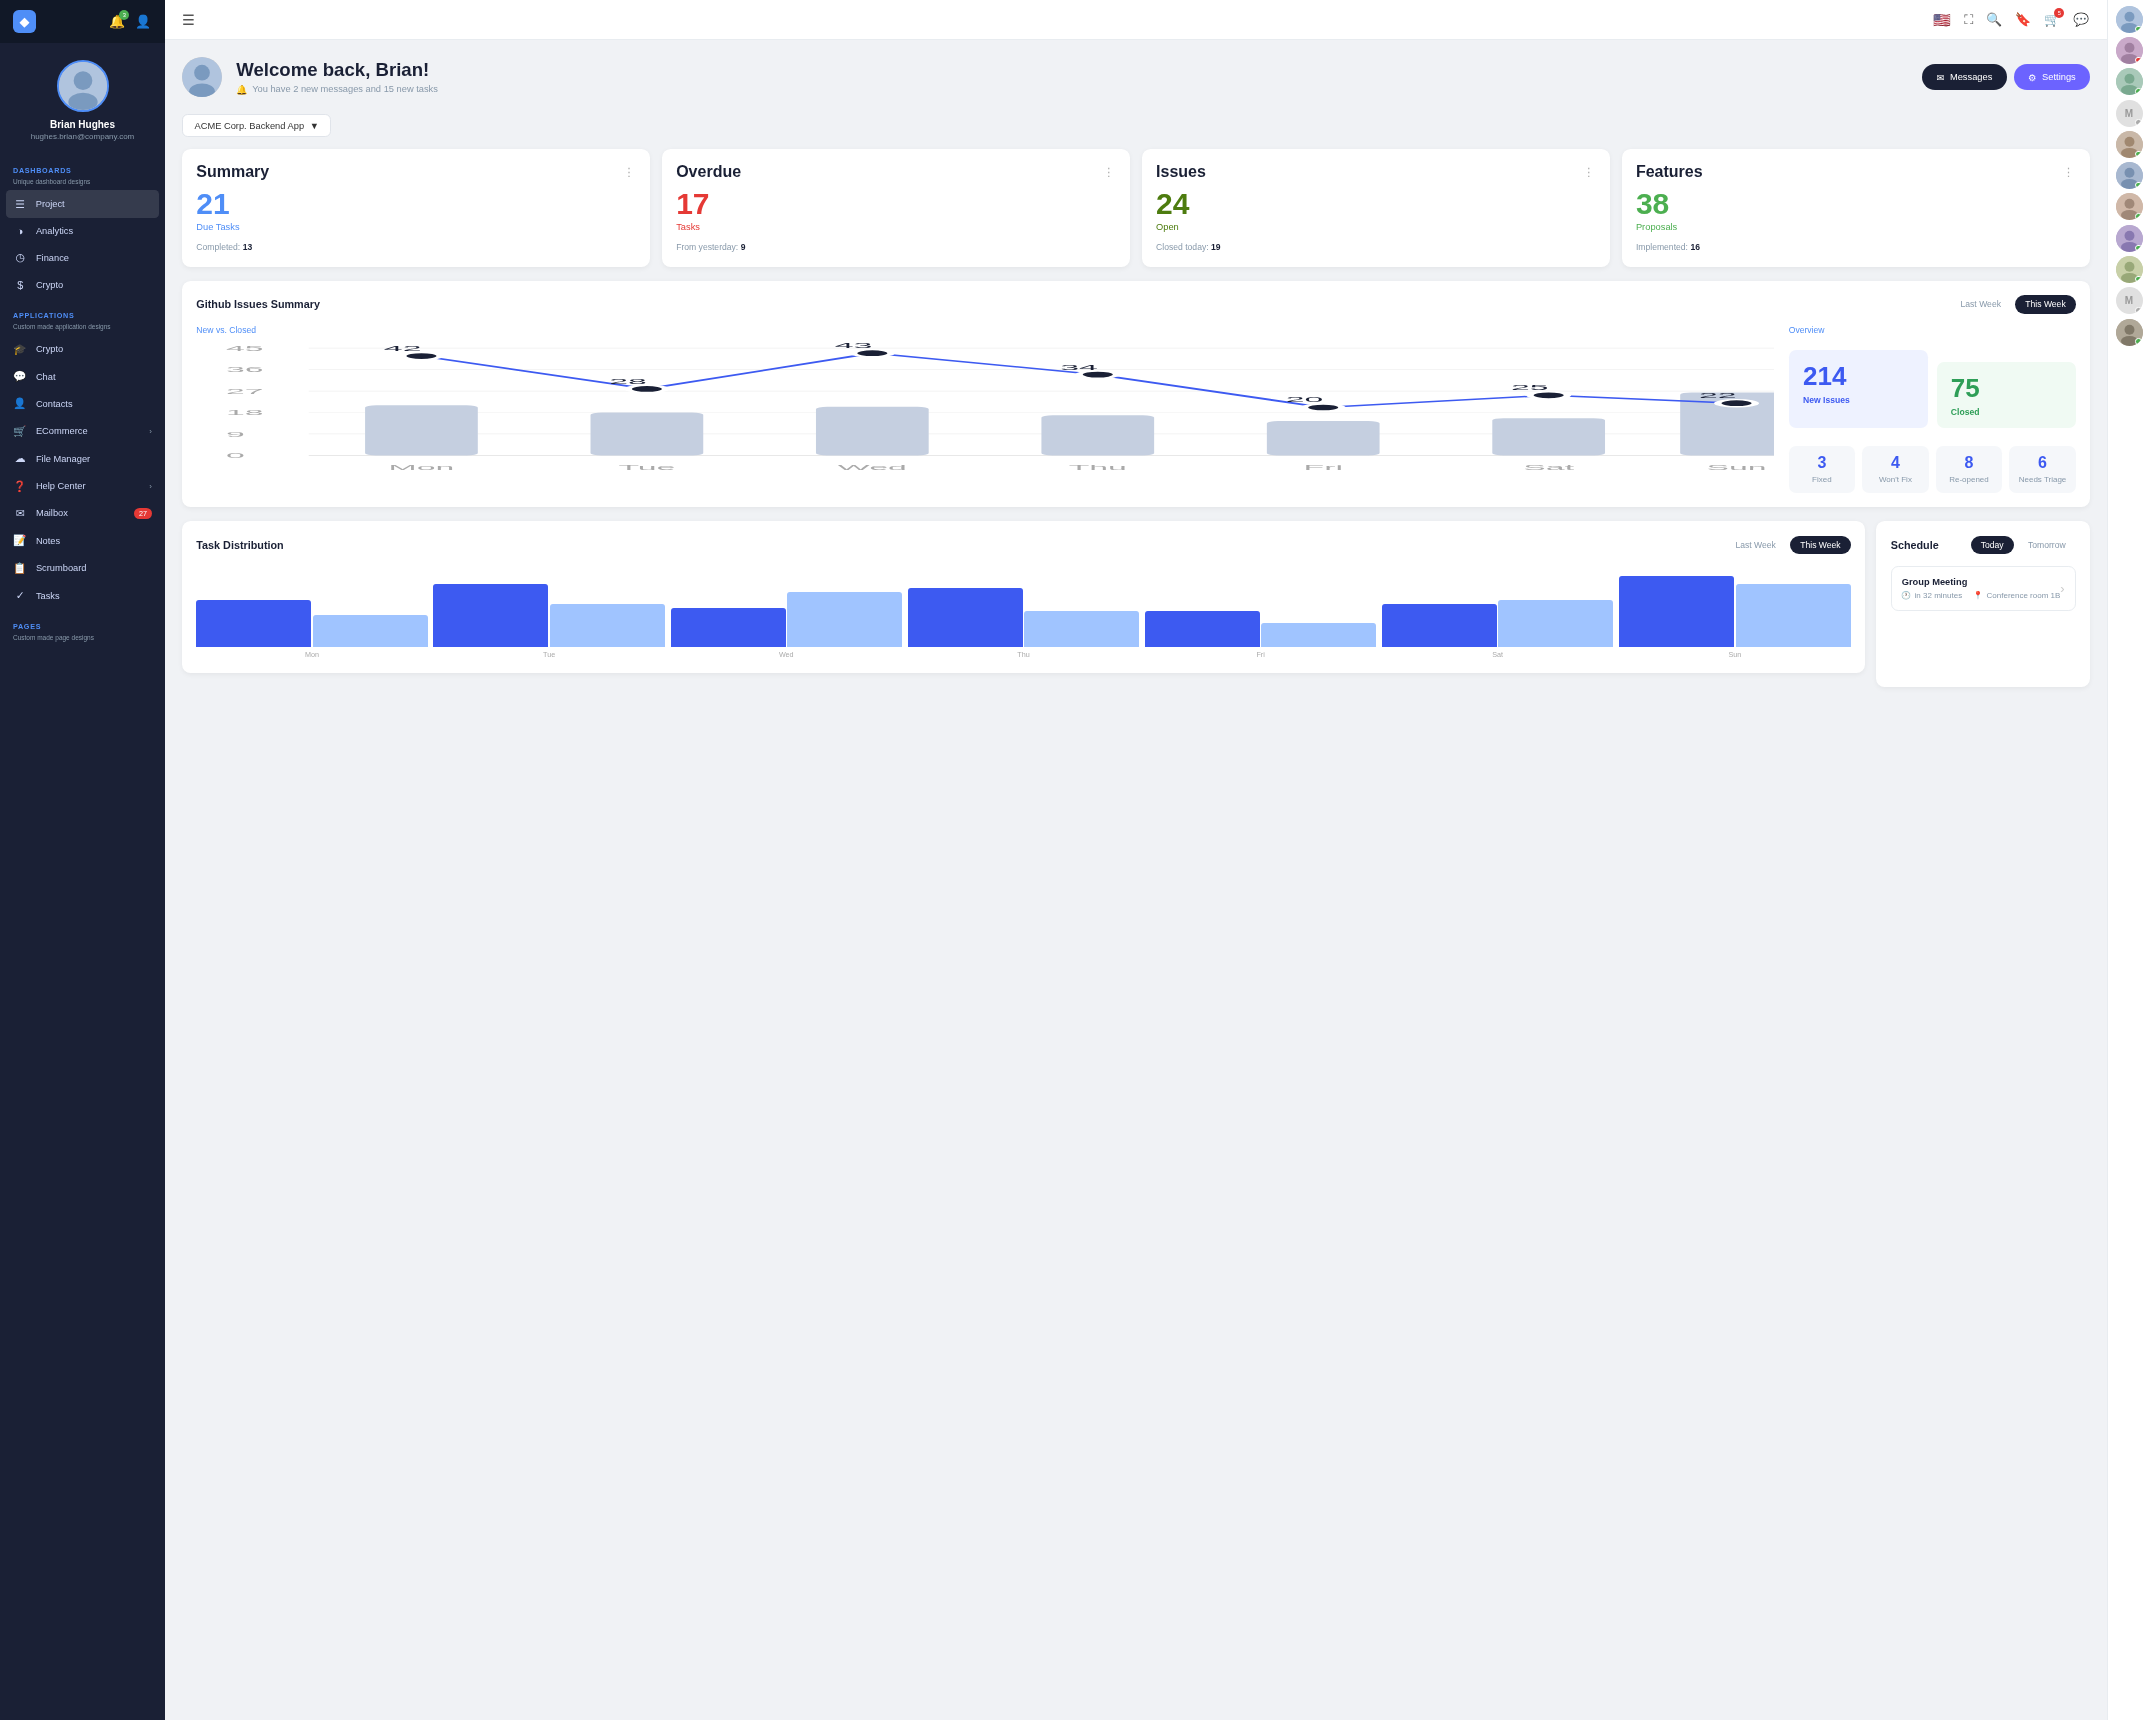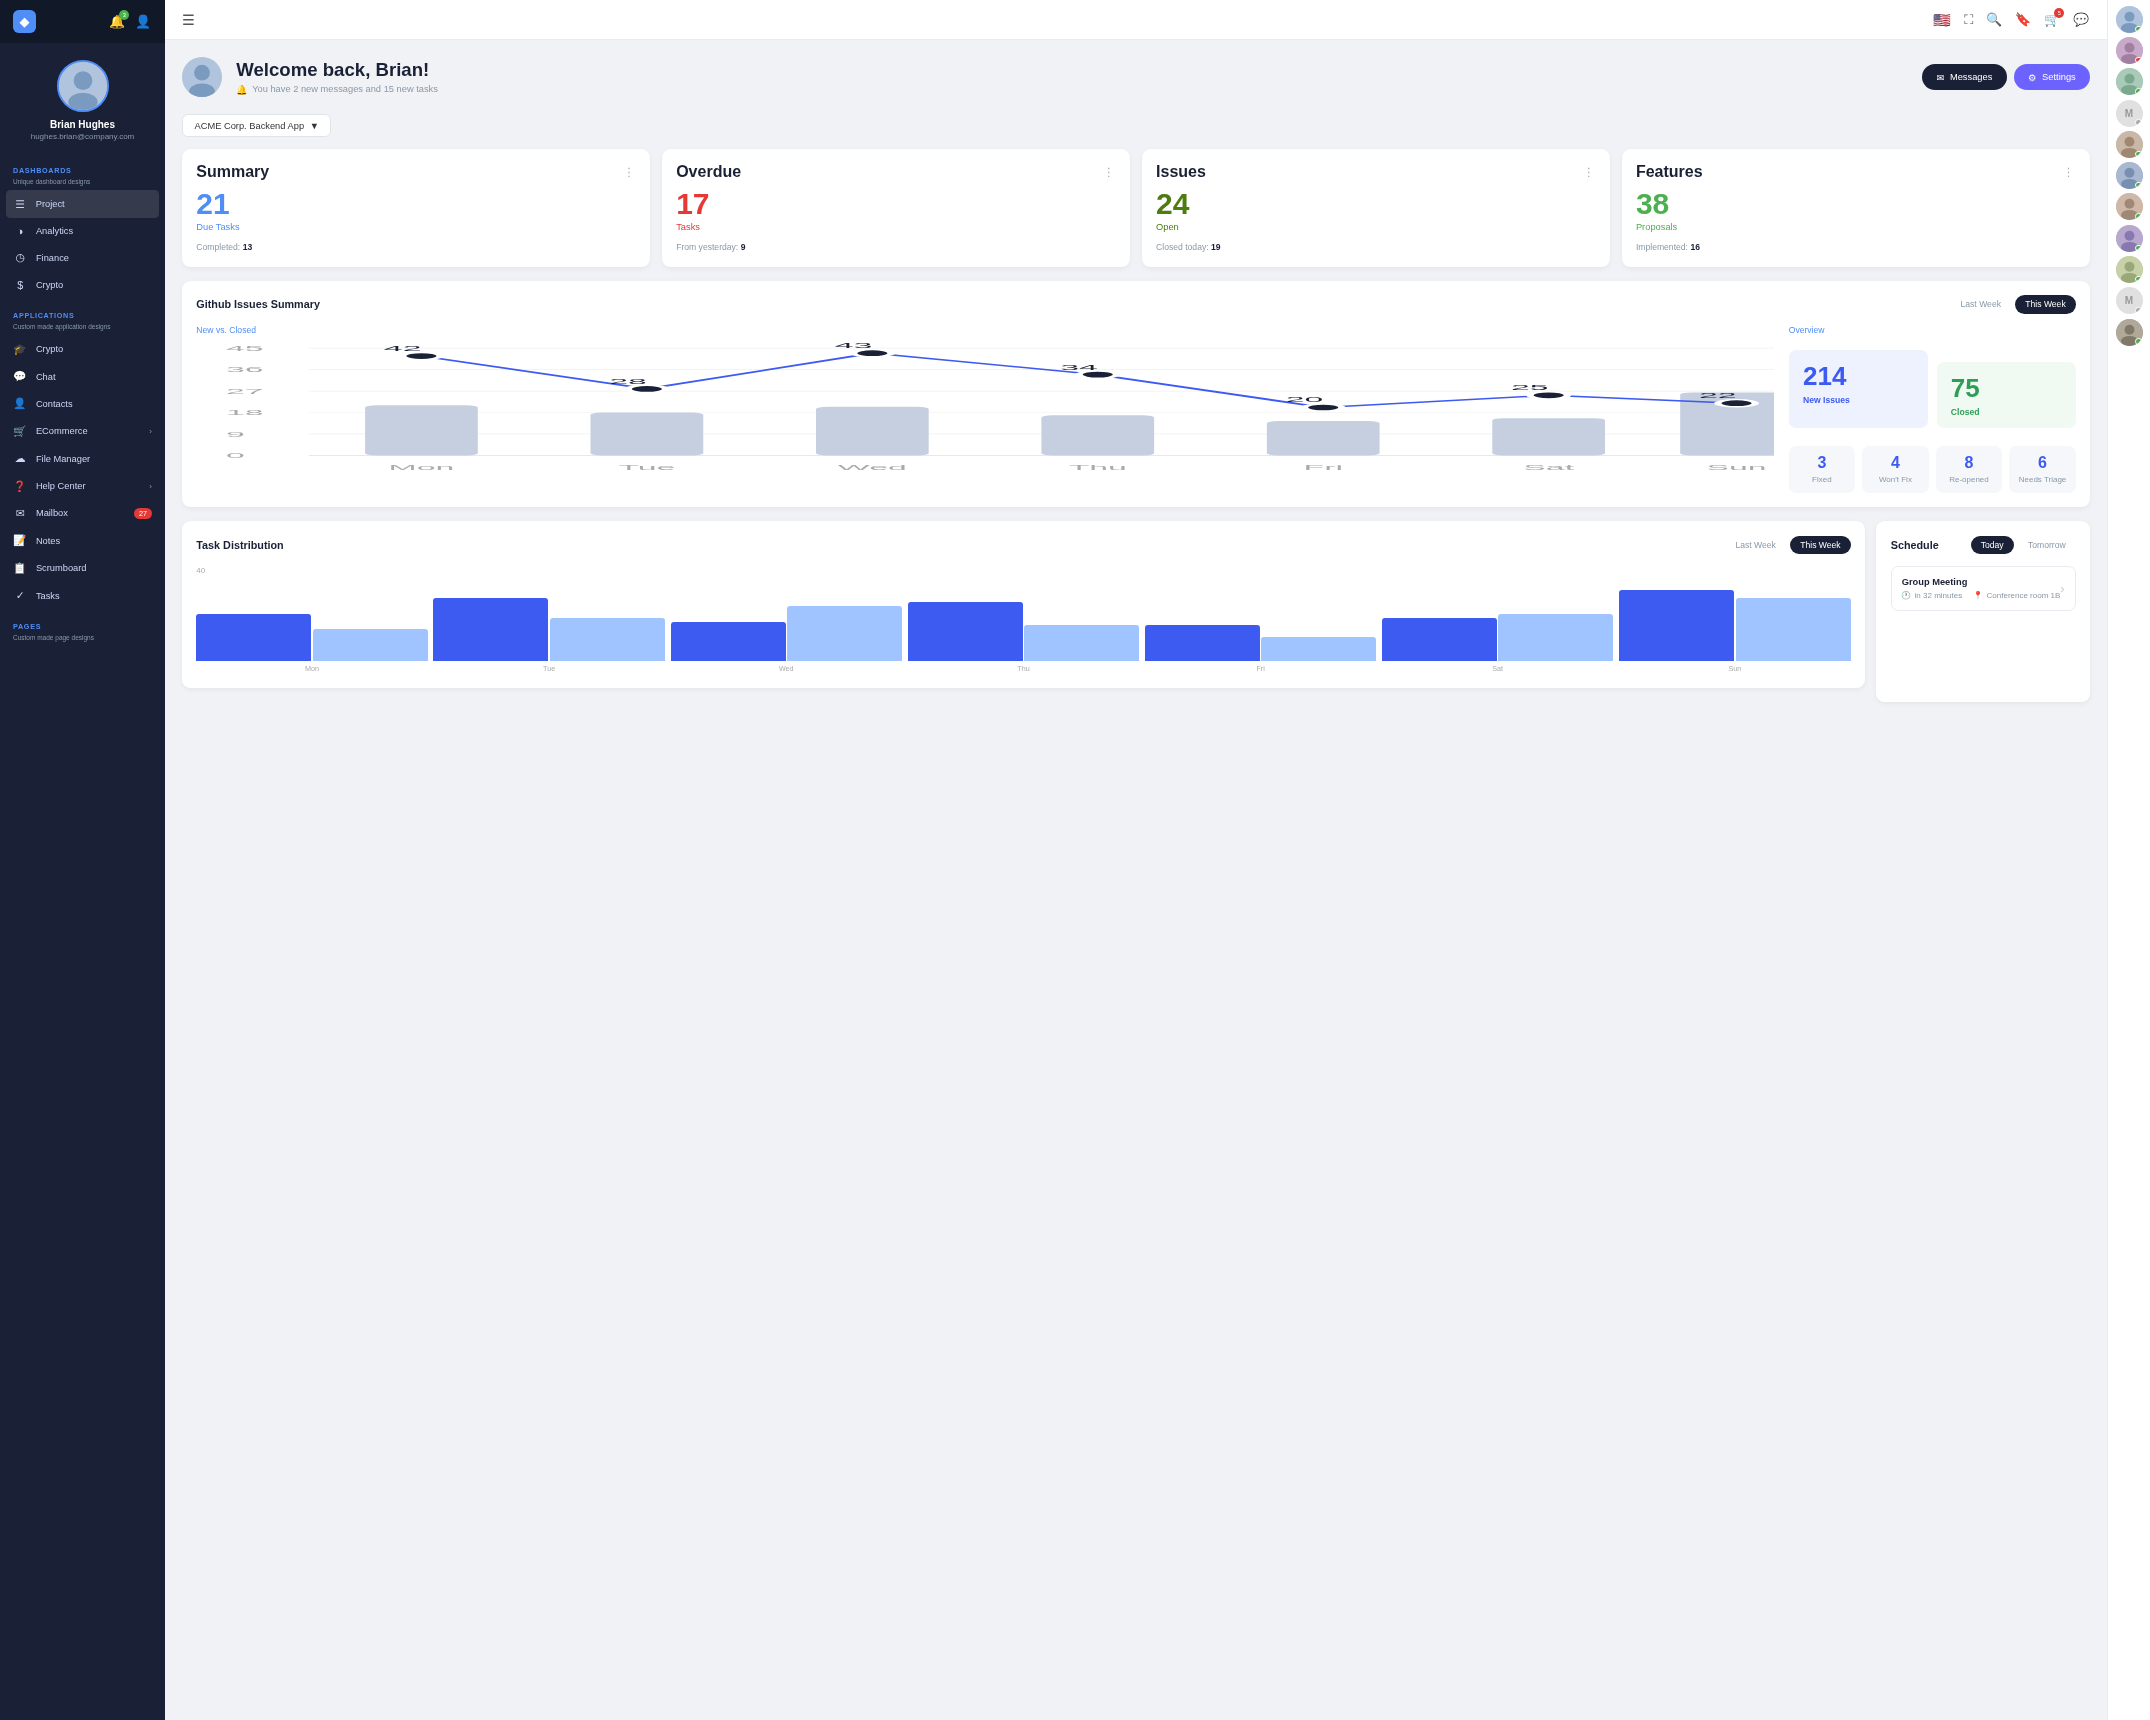--- a/index.html
+++ b/index.html
@@ -575,21 +575,20 @@
         <div class="bottom-row">
 
           <div class="task-dist section-card">
             <div class="section-header">
               <span class="section-title">Task Distribution</span>
               <div class="toggle-btns">
                 <button class="toggle-btn inactive">Last Week</button>
                 <button class="toggle-btn active">This Week</button>
               </div>
             </div>
-            <div style="font-size:8px;color:#aaa;margin-bottom:5.7px;">40</div>
             <div style="display:flex;align-items:flex-end;gap:5.7px;height:93px;">
               <div style="flex:1;display:flex;flex-direction:column;align-items:center;">
                 <div style="width:100%;display:flex;gap:1.4px;align-items:flex-end;height:79px;">
                   <div style="flex:1;height:47px;background:#3d5af1;border-radius:2.9px 2.9px 0 0;"></div>
                   <div style="flex:1;height:32px;background:#a0c4ff;border-radius:2.9px 2.9px 0 0;"></div>
                 </div>
                 <div style="font-size:7.2px;color:#aaa;margin-top:2.9px;">Mon</div>
               </div>
               <div style="flex:1;display:flex;flex-direction:column;align-items:center;">
                 <div style="width:100%;display:flex;gap:1.4px;align-items:flex-end;height:79px;">

